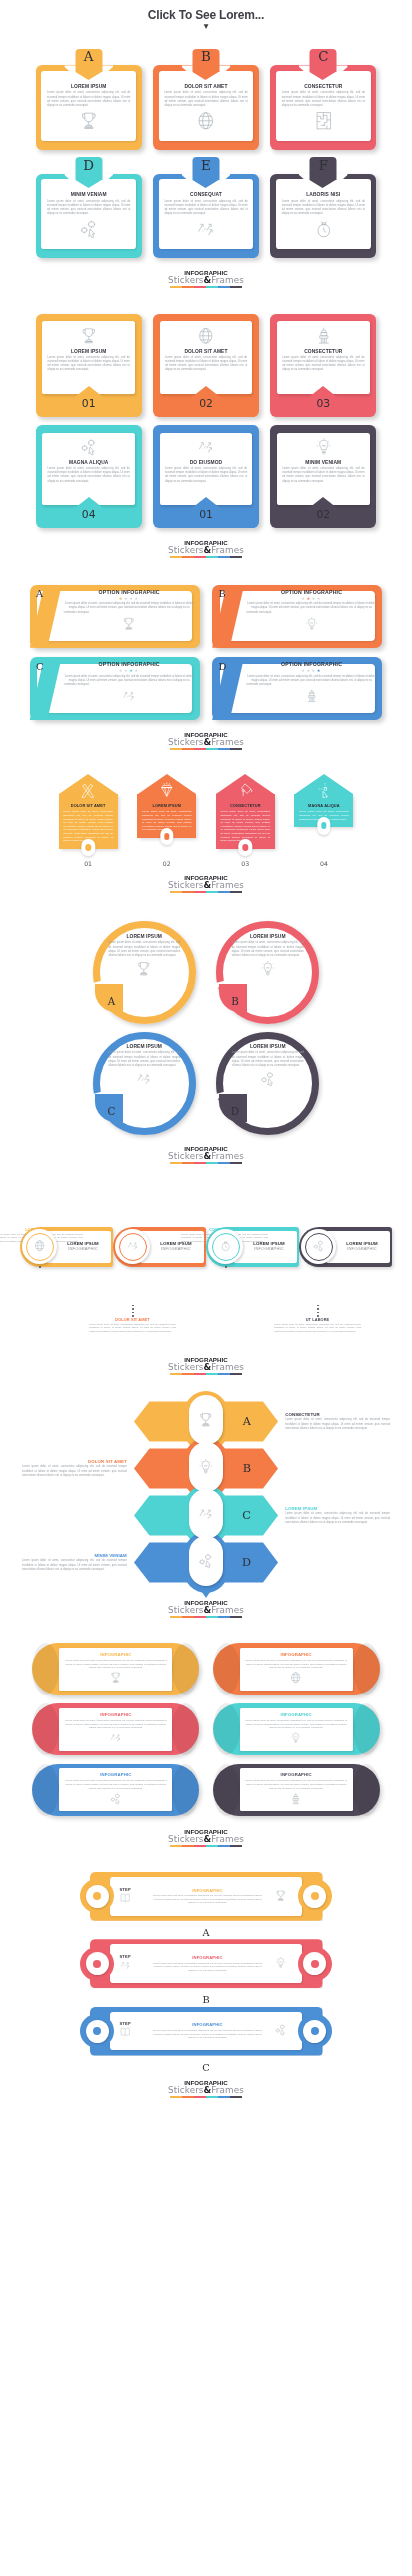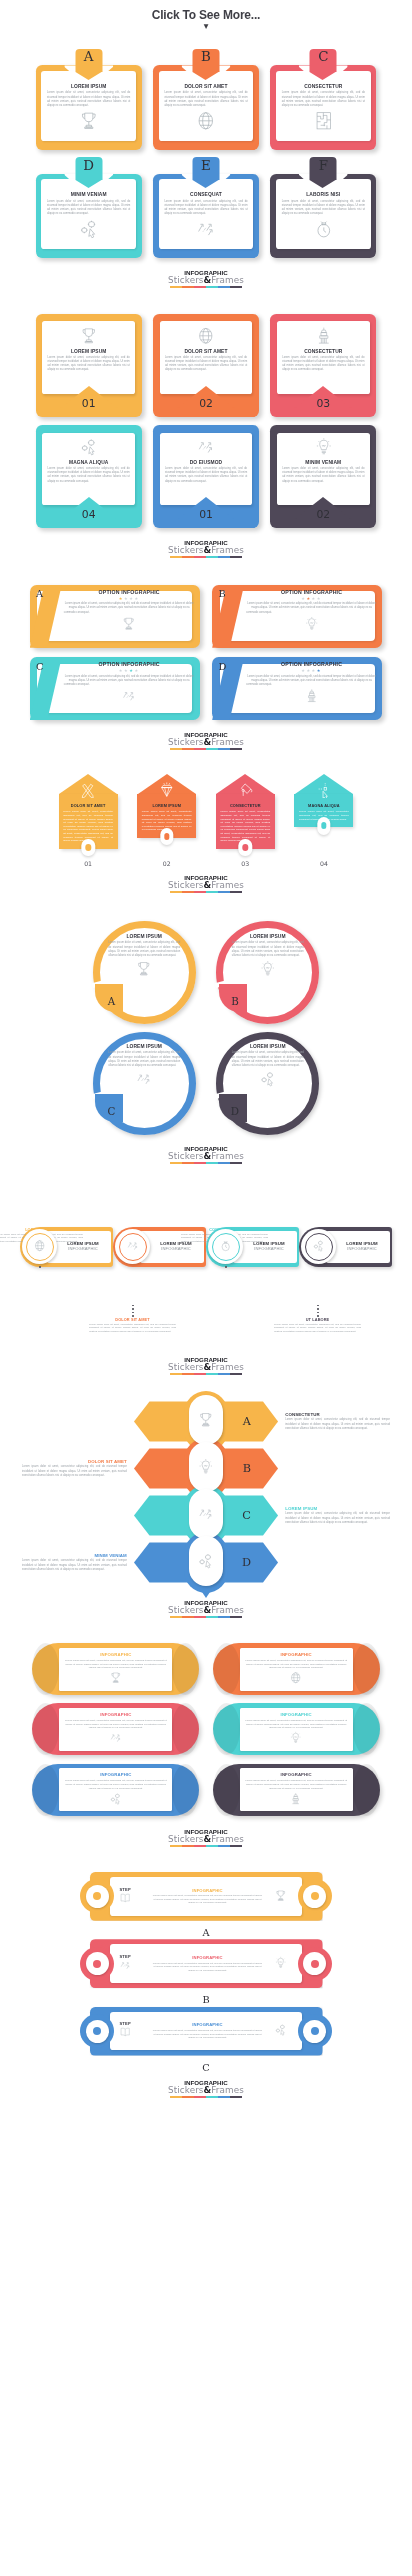--- a/index.html
+++ b/index.html
@@ -391,21 +391,21 @@
   .bowtie .bi .bright { width: 24px; text-align: center; }
   .s9-letter {
     text-align: center; font-family: "DejaVu Serif", serif;
     font-size: 9.8px; color: #2f2f36; height: 13.4px; line-height: 13.4px;
   }
 </style>
 </head>
 <body>
 
 <div class="page-header">
-  <div class="htitle">Click To See More...</div>
+  <div class="htitle">Click To See Lorem...</div>
   <div class="caret">▼</div>
 </div>
 
 <div class="section" id="sec1" style="padding-top: 17.5px;">
     <div class="s1-grid">
       <div class="shield">
       <div class="tag" style="background:#f7b54a;color:#f7b54a">
         <span>A</span>
       </div>
       <div class="frame" style="background:#f7b54a"></div>

